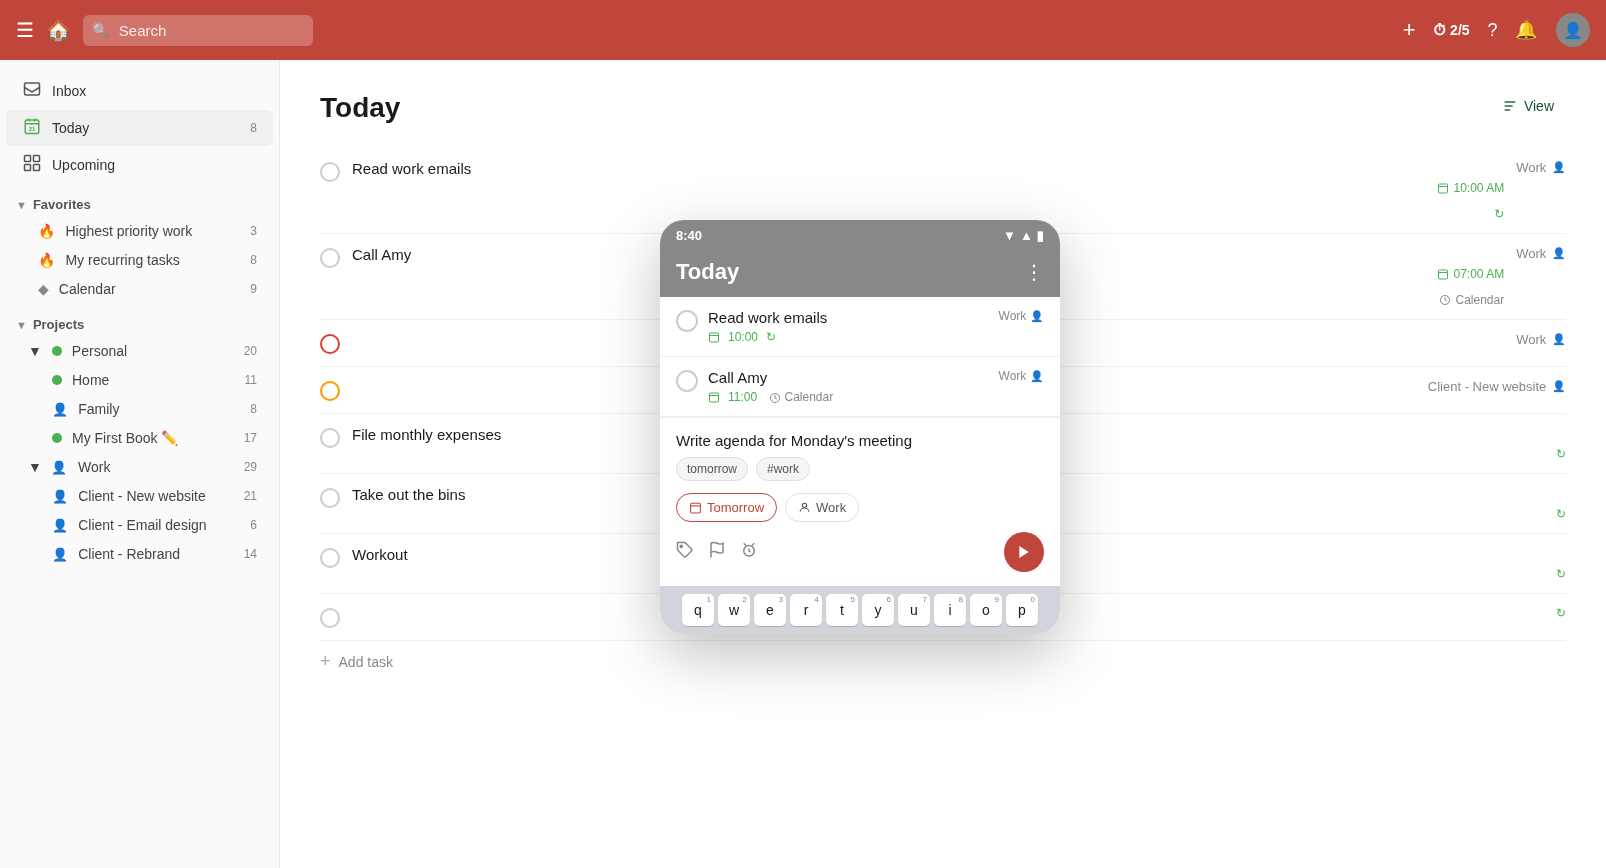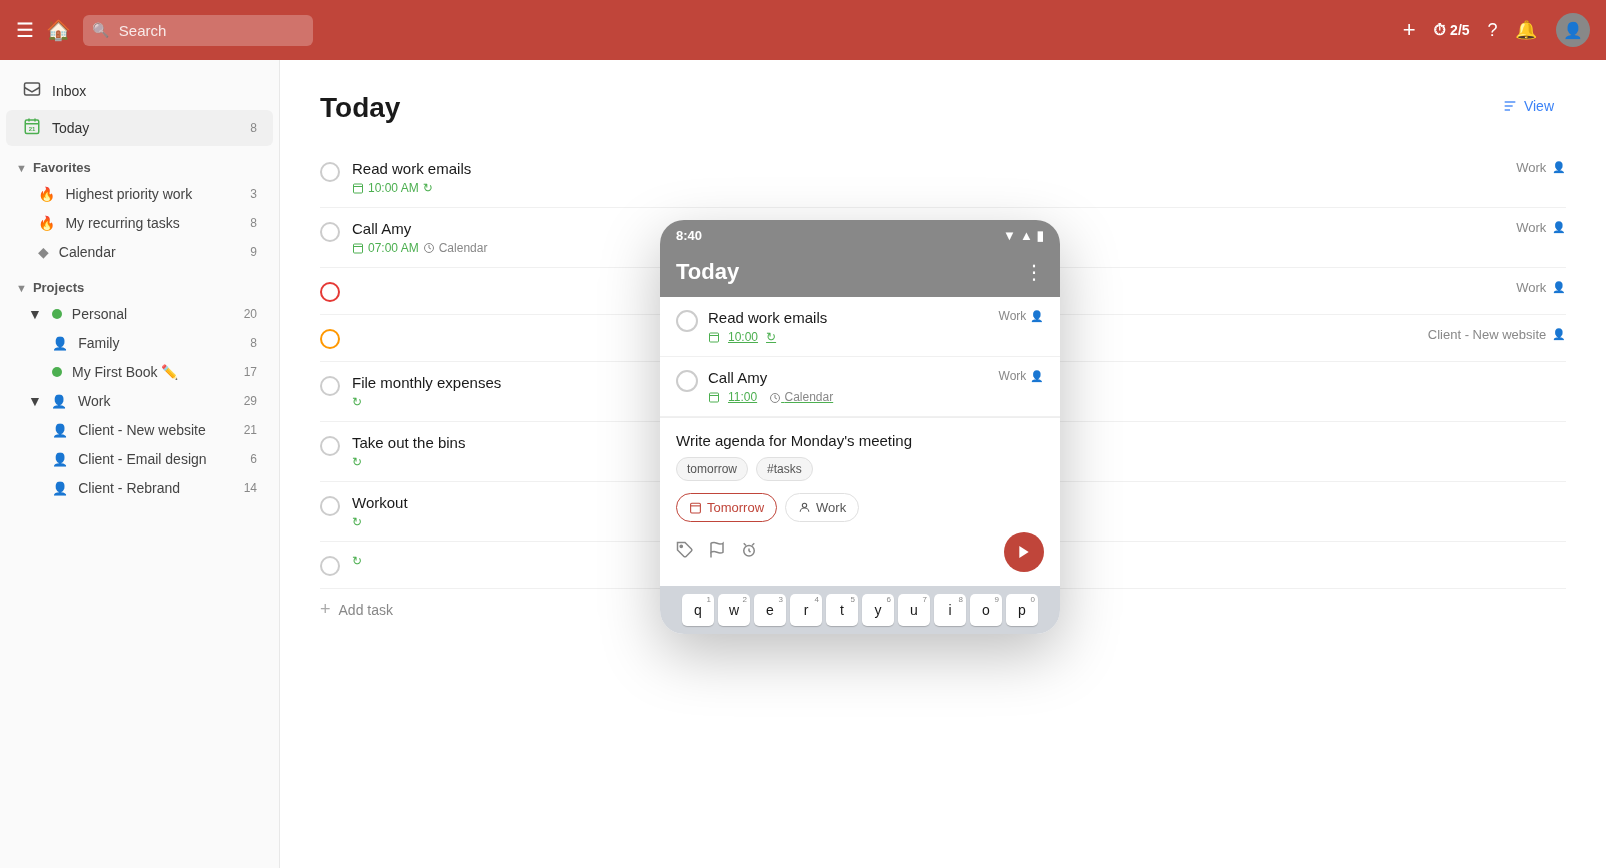--- a/index.html
+++ b/index.html
@@ -120,21 +120,21 @@
       color: #1a1a1a;
       margin-bottom: 24px;
     }
     .view-btn {
       position: absolute;
       top: 32px;
       right: 40px;
       display: flex;
       align-items: flex-start;
       gap: 6px;
-      color: #3b82f6;
+      color: #14532d;
       font-size: 14px;
       cursor: pointer;
       padding: 6px 12px;
       border-radius: 6px;
       border: none;
       background: none;
     }
 
     
     .task-item {
@@ -152,21 +152,21 @@
       border: 2px solid #ccc;
       flex-shrink: 0;
       margin-top: 2px;
       cursor: pointer;
       background: white;
     }
     .task-check.priority-high { border-color: #e53935; }
     .task-check.priority-med { border-color: #ff9800; }
     .task-body { flex: 1; }
     .task-name { font-size: 15px; color: #1a1a1a; margin-bottom: 4px; }
-    .task-meta { display: flex; align-items: flex-start; gap: 4px; font-size: 12px; color: #4caf50; }
+    .task-meta { display: flex; align-items: flex-end; gap: 12px; font-size: 12px; color: #4caf50; flex-direction: column; }
     .task-meta-item { display: flex; align-items: center; gap: 4px; }
     .task-meta-gray { color: #888; }
     .task-right { margin-left: auto; font-size: 13px; color: #888; display: flex; align-items: center; gap: 6px; }
     .person-icon { font-size: 11px; }
     .recur-icon { color: #4caf50; font-size: 12px; }
 
     
     .mobile-overlay {
       position: absolute;
       top: 160px;
@@ -204,21 +204,21 @@
       border-bottom: 1px solid #f0f0f0;
     }
     .mobile-task-row { display: flex; align-items: flex-start; gap: 10px; }
     .mobile-check {
       width: 22px; height: 22px; border-radius: 50%;
       border: 2px solid #ccc; flex-shrink: 0; margin-top: 1px;
       background: white;
     }
     .mobile-task-body { flex: 1; }
     .mobile-task-name { font-size: 15px; color: #1a1a1a; margin-bottom: 4px; }
-    .mobile-task-meta { display: flex; align-items: center; gap: 8px; font-size: 12px; color: #4caf50; text-decoration: underline; }
+    .mobile-task-meta { display: flex; align-items: center; gap: 8px; font-size: 12px; color: #4caf50; }
     .mobile-task-right { font-size: 12px; color: #888; display: flex; align-items: center; gap: 4px; }
 
     
     .quick-add {
       background: white;
       padding: 14px 16px;
       border-top: 1px solid #eee;
     }
     .quick-add-text { font-size: 15px; color: #1a1a1a; margin-bottom: 8px; }
     .quick-add-tags { display: flex; gap: 8px; margin-bottom: 12px; flex-wrap: wrap; }
@@ -339,20 +339,31 @@
             <rect x="3" y="4" width="18" height="18" rx="2"></rect>
             <line x1="3" y1="9" x2="21" y2="9"></line>
             <line x1="8" y1="2" x2="8" y2="6"></line>
             <line x1="16" y1="2" x2="16" y2="6"></line>
             <text x="12" y="19" text-anchor="middle" fill="#4caf50" font-size="8" stroke="none" font-weight="bold">21</text>
           </svg>
       </span>
       <span>Today</span>
       <span class="sidebar-item-badge">8</span>
     </div>
+    <div class="sidebar-item">
+      <span class="sidebar-icon">
+        <svg width="18" height="18" viewBox="0 0 24 24" fill="none" stroke="#555" stroke-width="2">
+            <rect x="2" y="2" width="8" height="8" rx="1"></rect>
+            <rect x="14" y="2" width="8" height="8" rx="1"></rect>
+            <rect x="2" y="14" width="8" height="8" rx="1"></rect>
+            <rect x="14" y="14" width="8" height="8" rx="1"></rect>
+          </svg>
+      </span>
+      <span>Upcoming</span>
+    </div>
 
     <div class="section-header">
       <span class="chevron">▼</span>
       <span>Favorites</span>
     </div>
     <div class="sub-item">
       <span style="color:#e53935; font-size:14px;">🔥</span>
       <span>Highest priority work</span>
       <span class="sub-item-badge">3</span>
     </div>
@@ -369,20 +380,25 @@
 
     <div class="section-header">
       <span class="chevron">▼</span>
       <span>Projects</span>
     </div>
     <div class="sub-item" style="padding-left:22px;">
       <span class="chevron">▼</span>
       <div class="dot dot-green"></div>
       <span>Personal</span>
       <span class="sub-item-badge">20</span>
+    </div>
+    <div class="sub-item" style="padding-left:46px;">
+      <div class="dot dot-green"></div>
+      <span>Home</span>
+      <span class="sub-item-badge">11</span>
     </div>
     <div class="sub-item" style="padding-left:46px;">
       <span style="font-size:13px; color:#888;">👤</span>
       <span>Family</span>
       <span class="sub-item-badge">8</span>
     </div>
     <div class="sub-item" style="padding-left:46px;">
       <div class="dot dot-green"></div>
       <span>My First Book ✏️</span>
       <span class="sub-item-badge">17</span>
@@ -594,21 +610,21 @@
         </div>
       </div>
 
       <div class="quick-add">
         <div class="quick-add-text">Write agenda for Monday's meeting</div>
         <div class="quick-add-tags">
           <div class="tag-pill">
             <span>tomorrow</span>
           </div>
           <div class="tag-pill">
-            <span>#tasks</span>
+            <span>#work</span>
           </div>
         </div>
         <div style="display:flex; gap:8px; margin-bottom:10px;">
           <button class="quick-add-date-btn">
             <svg width="13" height="13" viewBox="0 0 24 24" fill="none" stroke="#c0453a" stroke-width="2">
                 <rect x="3" y="4" width="18" height="18" rx="2"></rect>
                 <line x1="3" y1="9" x2="21" y2="9"></line>
               </svg>
             <span>Tomorrow</span>
           </button>

